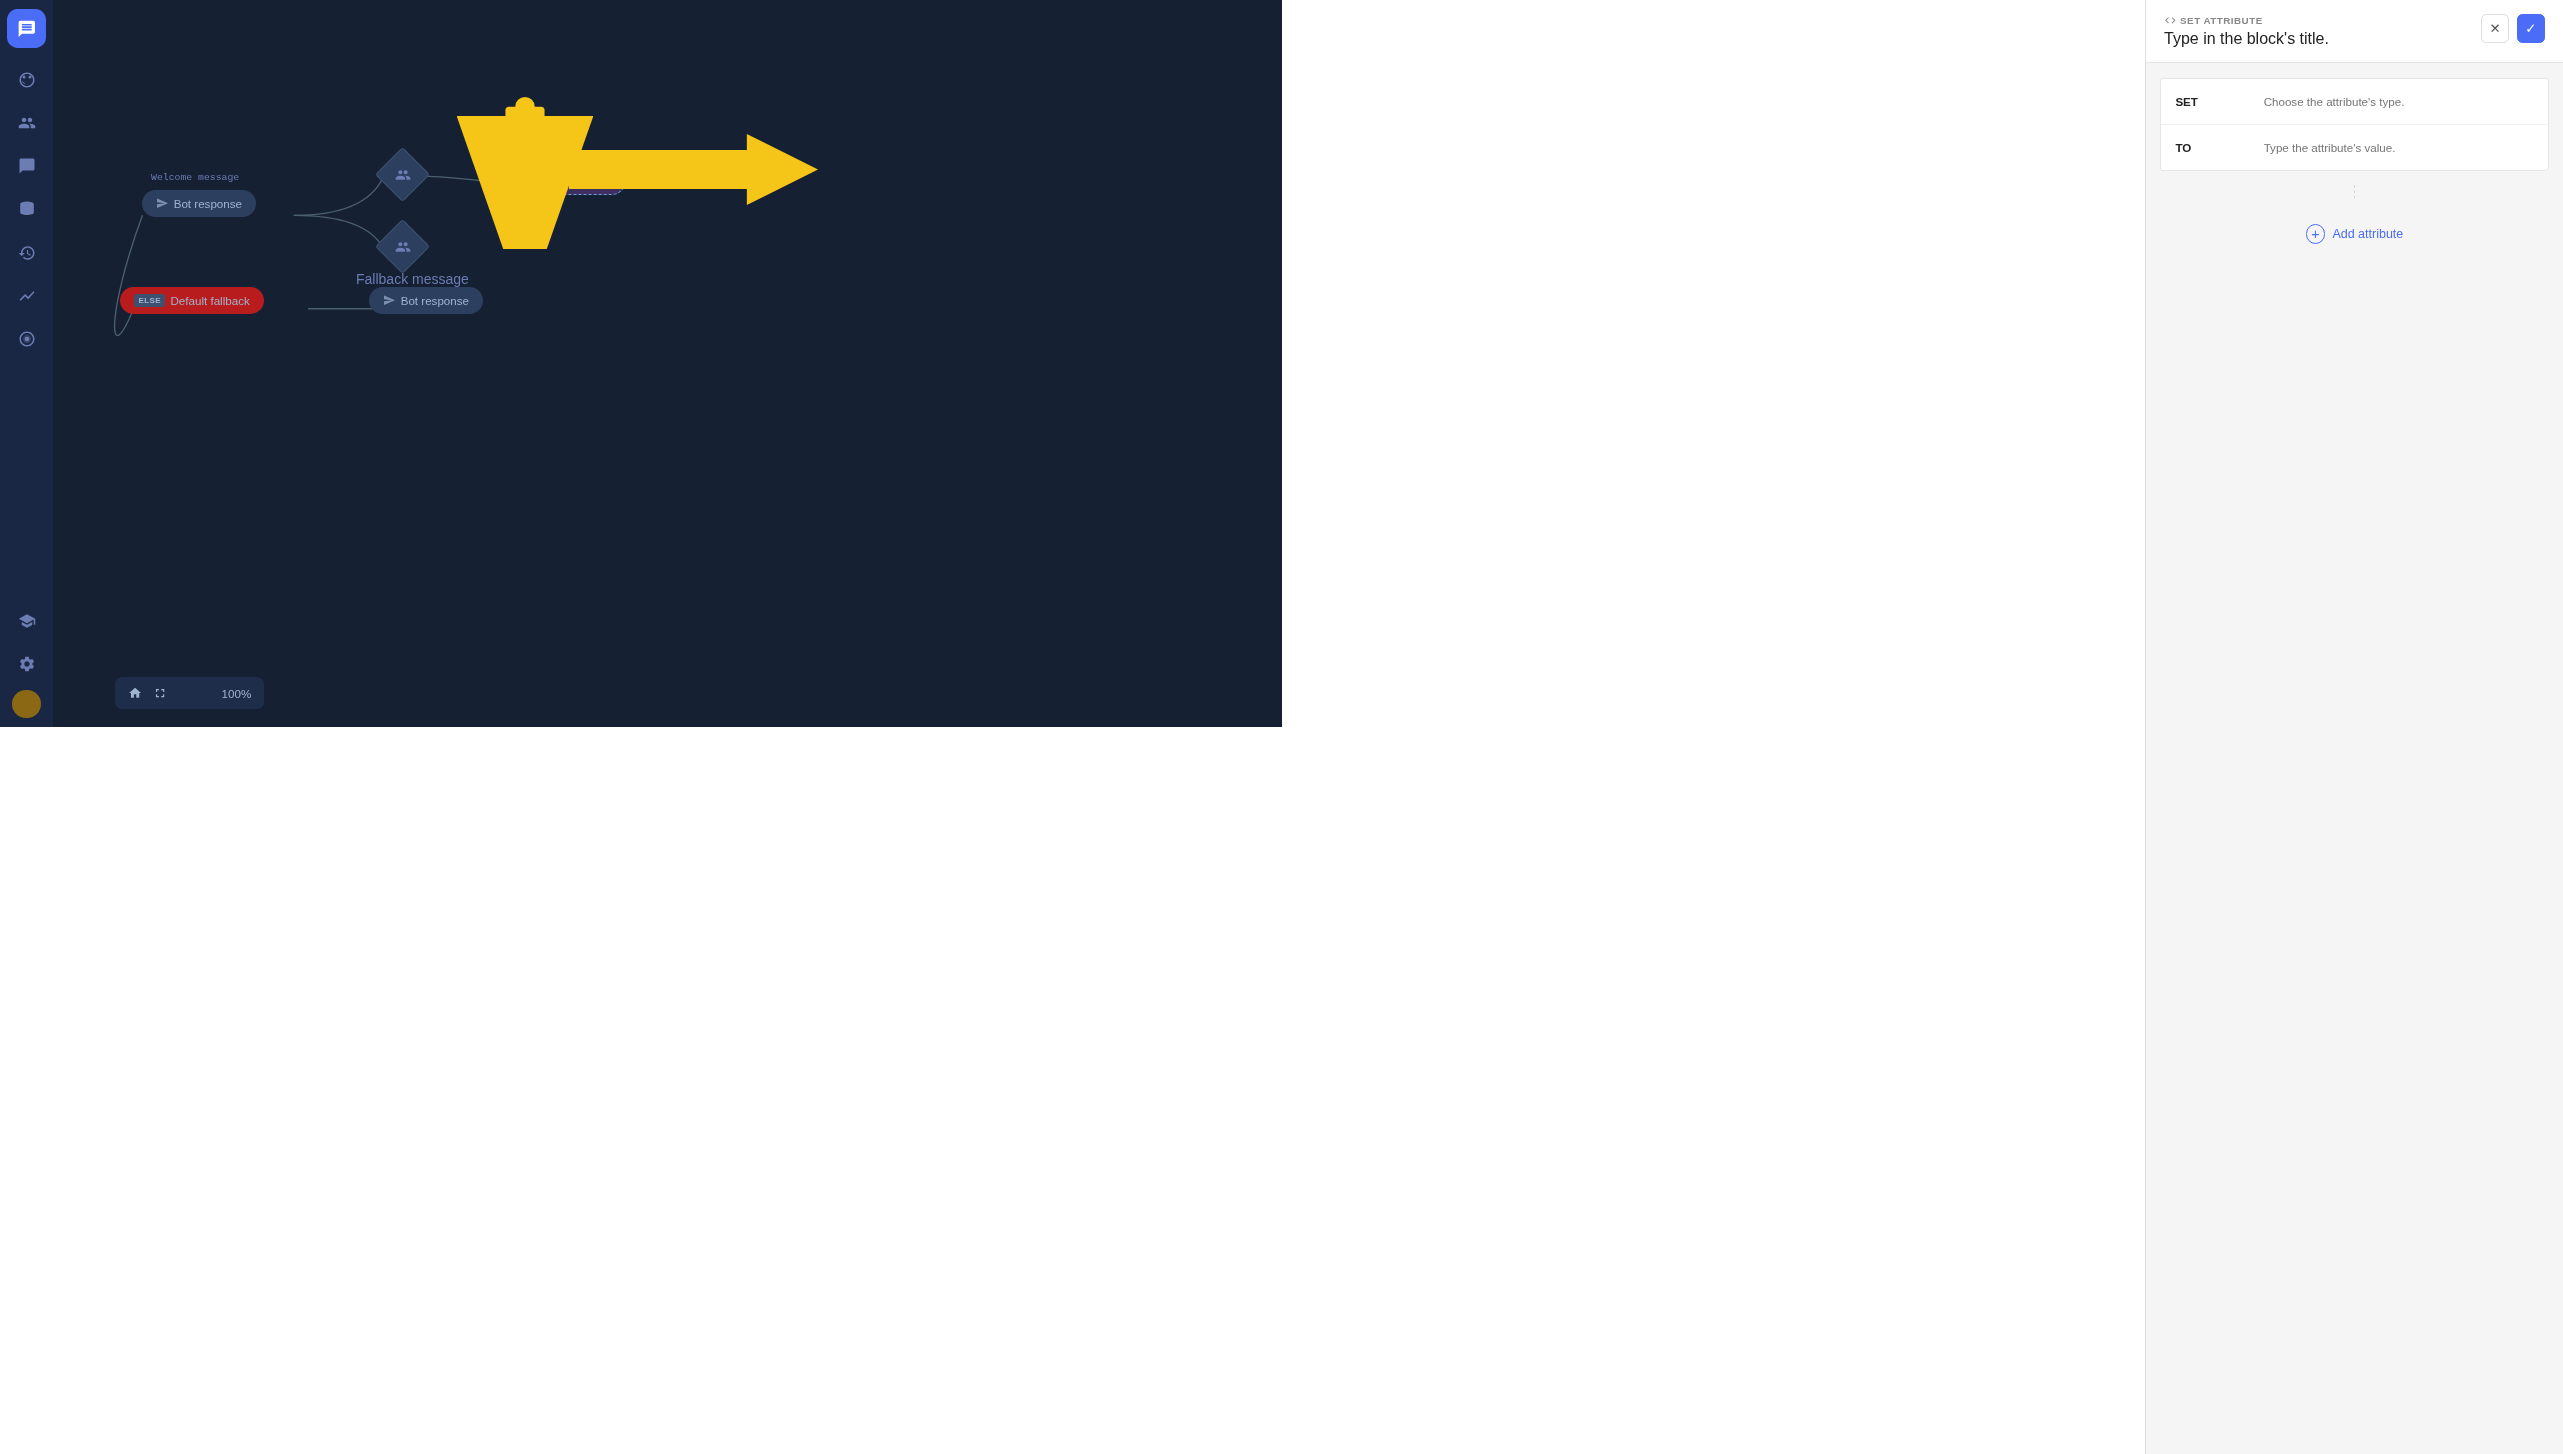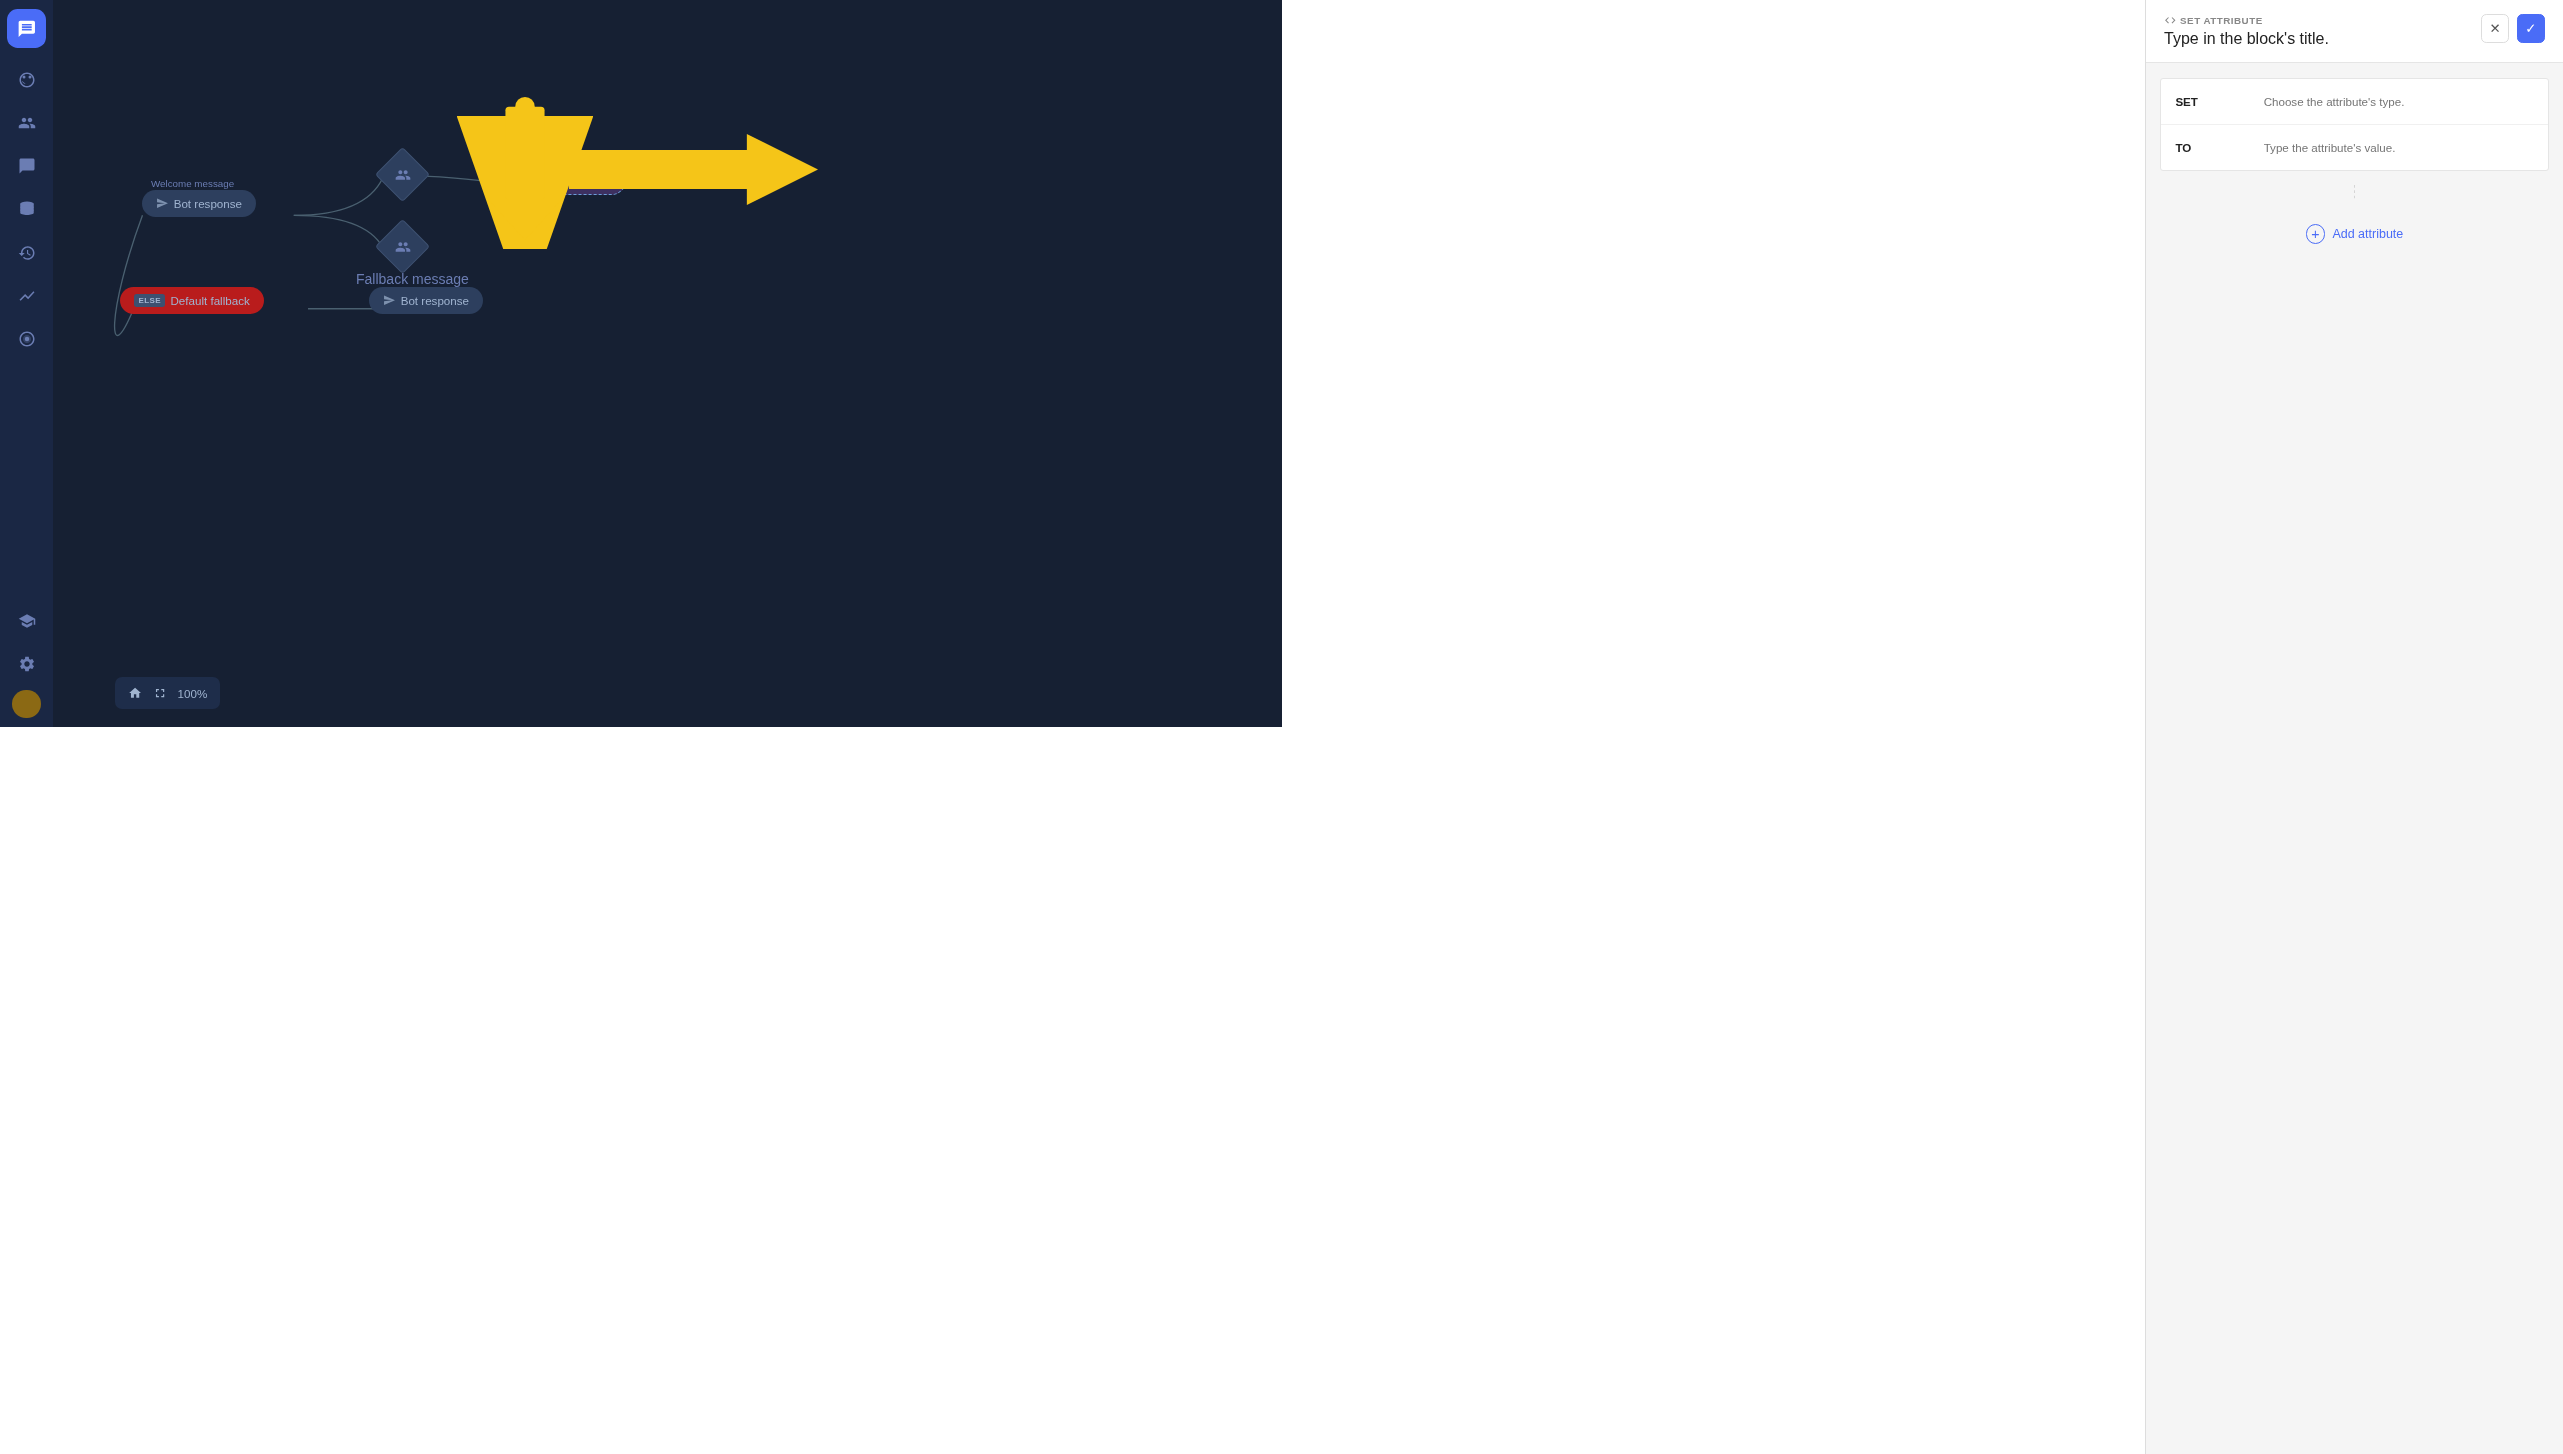--- a/index.html
+++ b/index.html
@@ -274,20 +274,21 @@
       justify-content: center;
       color: #a0b4d0;
       cursor: pointer;
       border-radius: 3.6px;
       font-size: 12.5px;
     }
     .zoom-level {
       color: #a0b4d0;
       font-size: 11.6px;
       padding: 0 3.6px;
+      margin-left: 44px;
     }
   </style>
 </head>
 <body>
 
 <div class="sidebar">
   <div class="sidebar-logo">
     <svg width="19.6" height="19.6" viewBox="0 0 24 24" fill="white">
       <path d="M20 2H4c-1.1 0-2 .9-2 2v18l4-4h14c1.1 0 2-.9 2-2V4c0-1.1-.9-2-2-2zm-2 12H6v-2h12v2zm0-3H6V9h12v2zm0-3H6V6h12v2z"></path>
     </svg>
@@ -360,21 +361,21 @@
 
     <path d="M 270 242 Q 350 242 370 278" stroke="#4a6070" stroke-width="1.5" fill="none"></path>
 
     <path d="M 412 198 C 450 198 480 205 525 205" stroke="#4a6070" stroke-width="1.5" fill="none"></path>
 
     <path d="M 100 242 C 60 350 60 420 90 347" stroke="#4a6070" stroke-width="1.5" fill="none"></path>
 
     <path d="M 286 347 L 366 347" stroke="#4a6070" stroke-width="1.5" fill="none"></path>
   </svg>
 
-  <div style="position:absolute; left:98px; top:174px;">
+  <div style="position:absolute; left:98px; top:168px;font-family:Liberation Mono, monospace;">
     <span style="color:#6b7db3; font-size:9.8px;">Welcome message</span>
   </div>
 
   <div class="node node-bot-response" style="left:89px; top:190px;">
     <svg width="12.5" height="12.5" viewBox="0 0 24 24" fill="currentColor" opacity="0.7">
       <path d="M2.01 21L23 12 2.01 3 2 10l15 2-15 2z"></path>
     </svg>
     <span>Bot response</span>
   </div>
 

